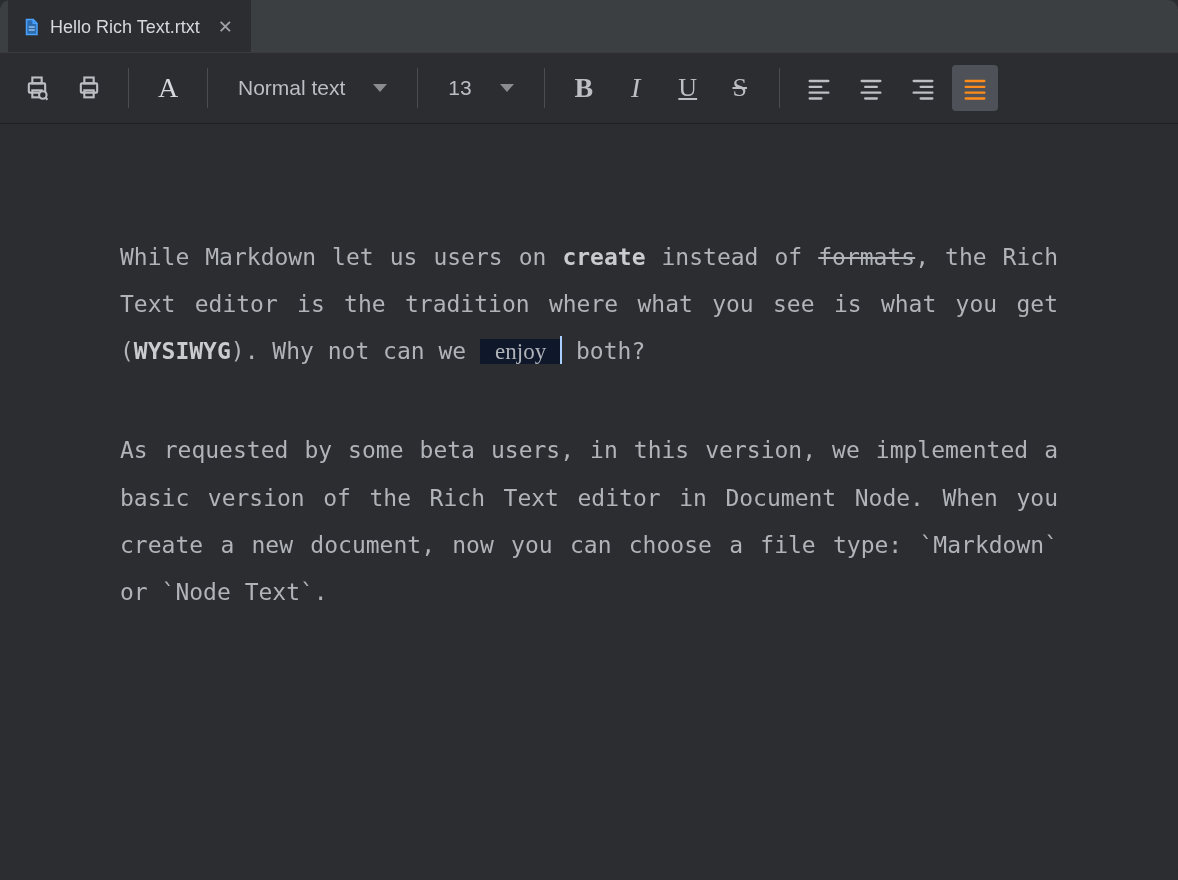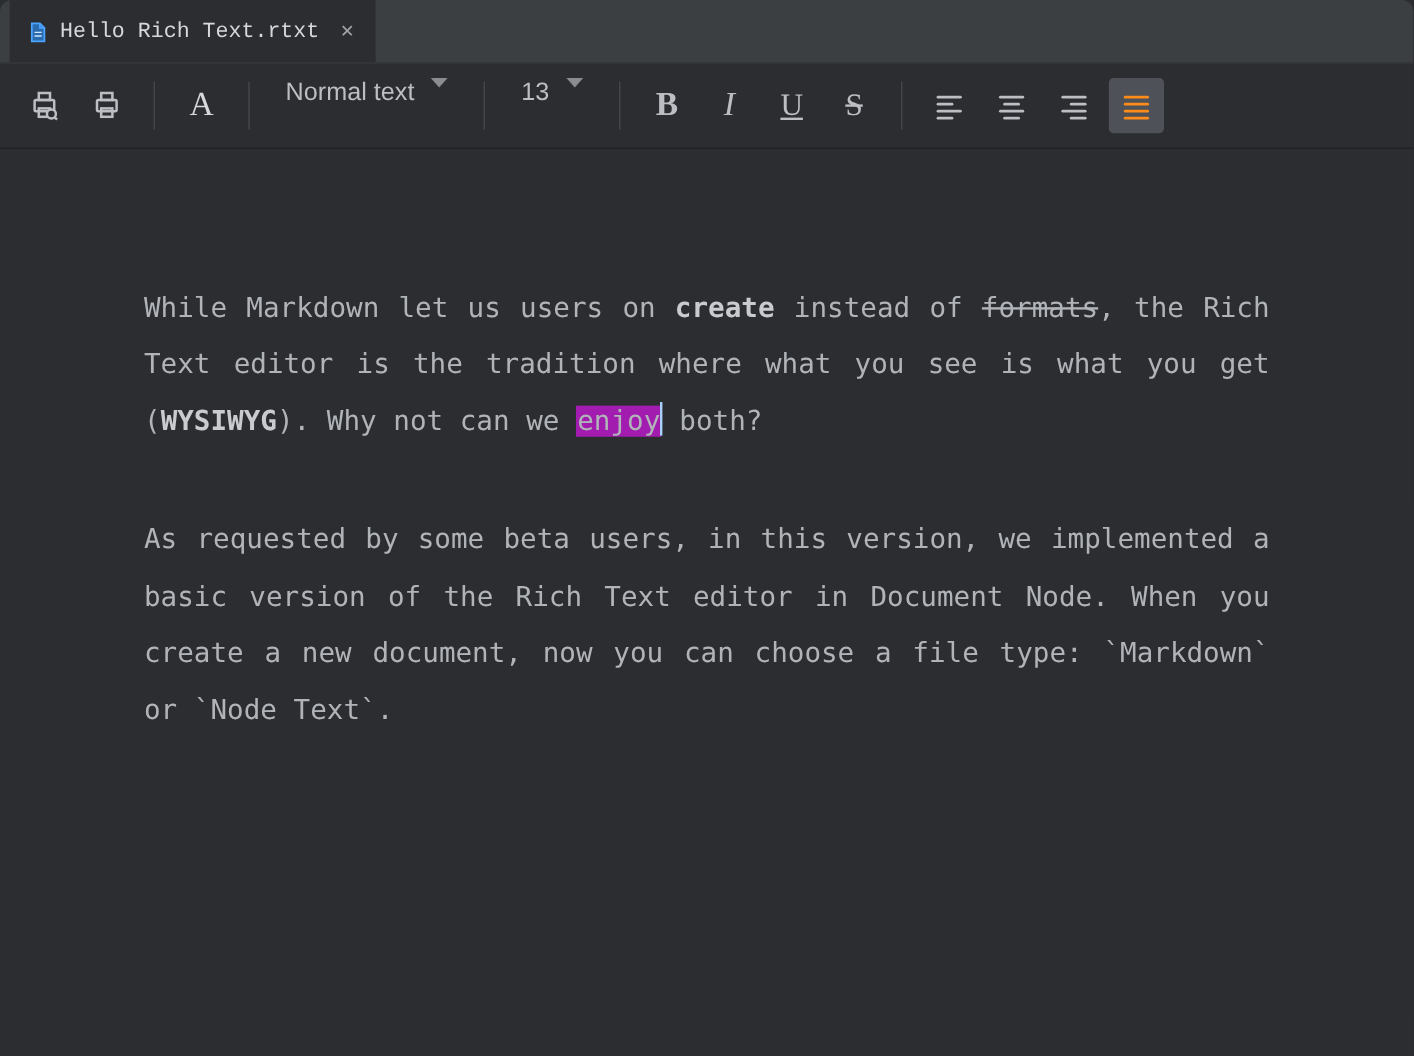--- a/index.html
+++ b/index.html
@@ -20,21 +20,20 @@
     overflow: hidden;
   }
 
   
   .tabbar {
     height: 52px;
     background: #3c3f41;
     display: flex;
     align-items: stretch;
     padding-left: 8px;
-    font-family: Liberation Mono, monospace;
   }
   .tab {
     display: flex;
     align-items: center;
     gap: 10px;
     padding: 0 18px 0 14px;
     background: #2b2d30;
     border-top: 2px solid transparent;
     cursor: pointer;
   }
@@ -89,21 +88,22 @@
   }
   .tbtn.active svg { stroke: #ff8c1a; fill: #ff8c1a; }
   .divider {
     width: 1px;
     height: 40px;
     background: #4a4c50;
     margin: 0 10px;
   }
   .tdrop {
     display: inline-flex;
-    gap: 14px;
+    align-items: center;
+    gap: 28px;
     padding: 0 14px;
     height: 46px;
     cursor: pointer;
     color: #bcbec4;
     font-size: 21px;
   }
   .chev {
     width: 0; height: 0;
     border-left: 7px solid transparent;
     border-right: 7px solid transparent;
@@ -140,22 +140,23 @@
   .doc p {
     font-size: 23px;
     line-height: 2.05;
     margin-bottom: 52px;
     text-align: justify;
   }
   .b { font-weight: 700; color: #c9cbcf; }
   .s { text-decoration: line-through; }
   .ub { font-weight: 700; color: #c9cbcf; }
   .sel {
-    background: #a21caf;
-    padding: 0 1px;
+    background: #0f172a;
+    padding: 0 15px;
+    font-family: Liberation Serif, serif;
   }
   .caret {
     display: inline-block;
     width: 2px;
     height: 28px;
     background: #a8cfff;
     vertical-align: -5px;
     margin-left: -1px;
   }
   .code-span {

